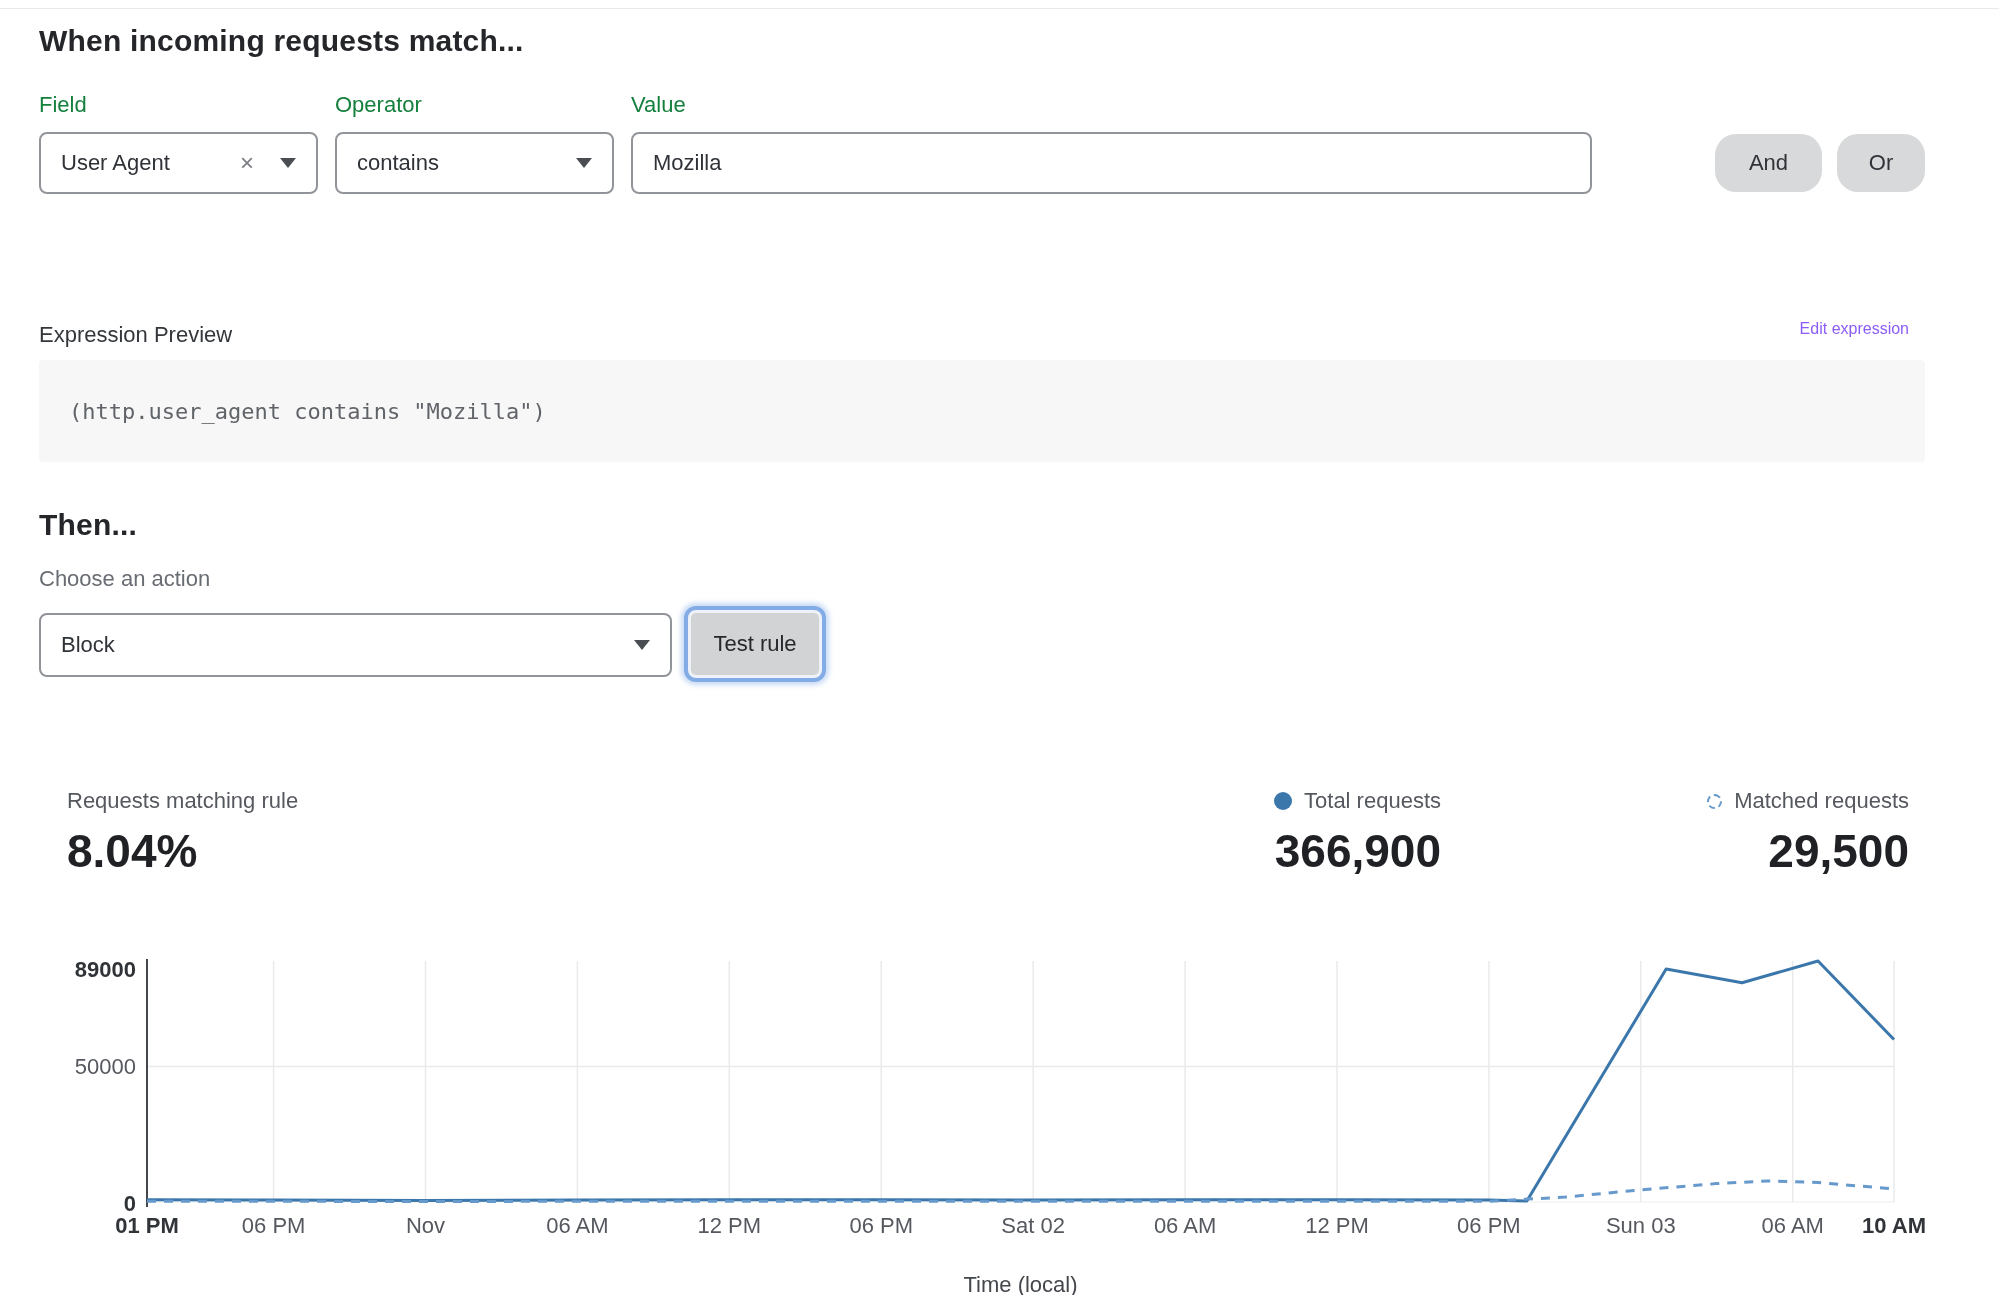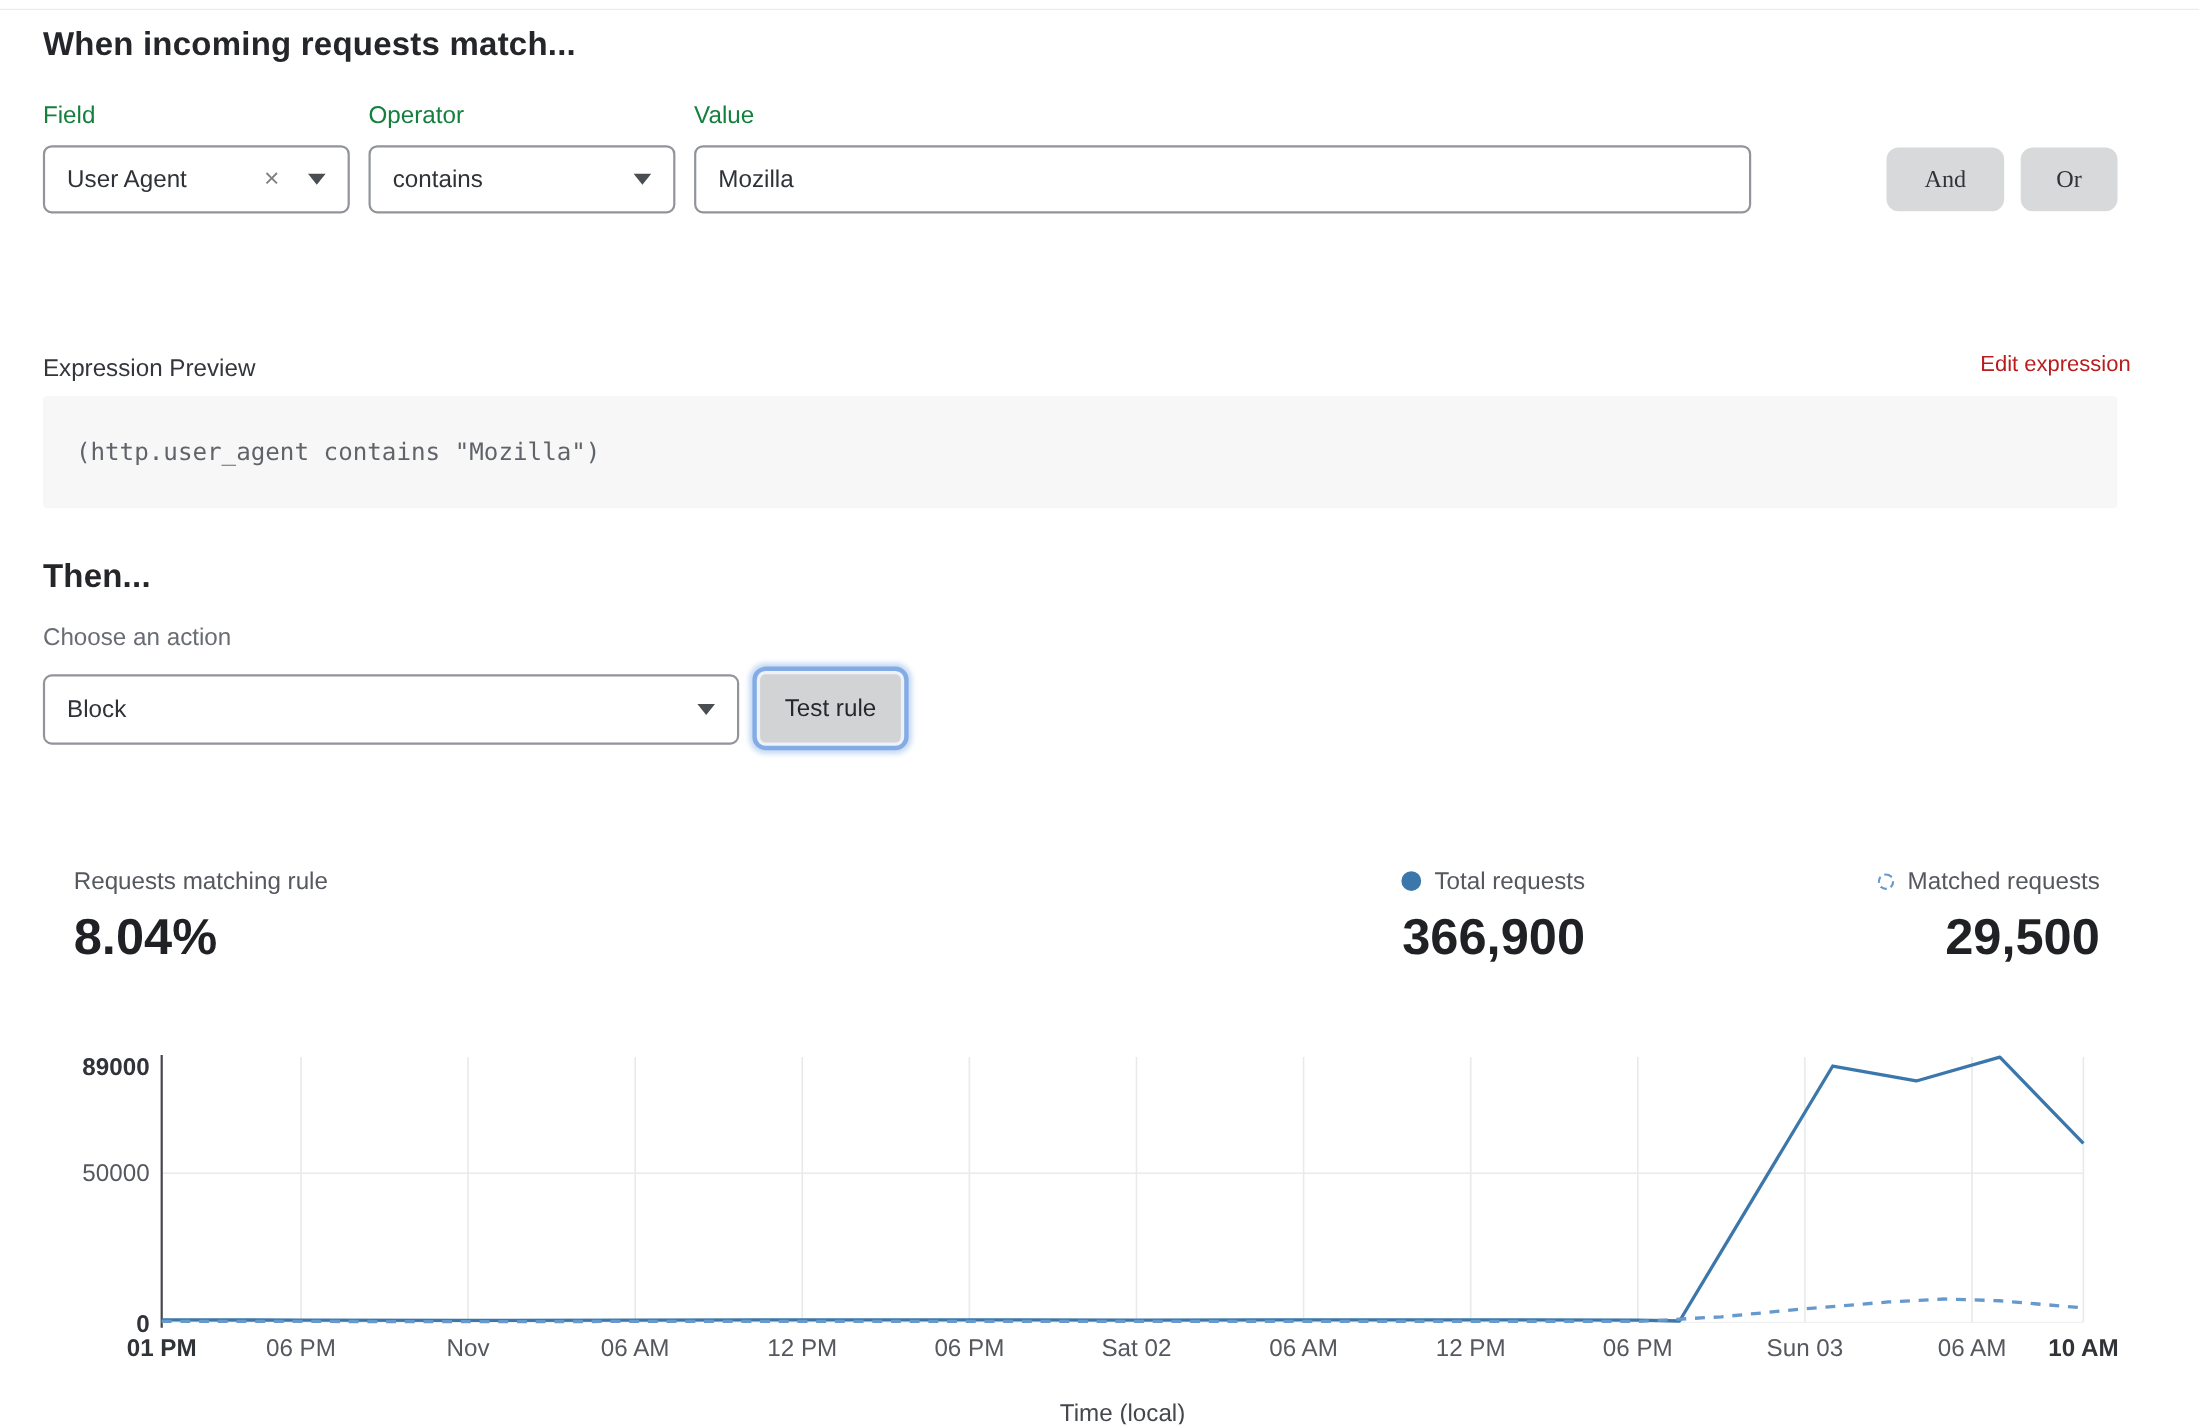--- a/index.html
+++ b/index.html
@@ -10,25 +10,25 @@
   #title{top:24px;}
   .form-label{position:absolute;top:92px;font-size:22px;color:#15803d;}
   .ctl{position:absolute;top:132px;height:62px;box-sizing:border-box;background:#fff;border:2px solid #919499;border-radius:8px;display:flex;align-items:center;font-size:22px;color:#2f3338;}
   .select{cursor:pointer;padding:0 20px;}
   .select .txt{flex:1;white-space:nowrap;}
   .chev{width:0;height:0;border-left:8px solid transparent;border-right:8px solid transparent;border-top:10px solid #4a4d52;flex:0 0 auto;}
   .clear-x{color:#7d8085;font-size:24px;margin-right:26px;flex:0 0 auto;cursor:pointer;line-height:1;}
   #field-select{left:39px;width:279px;}
   #operator-select{left:335px;width:279px;}
   #value-input{left:631px;width:961px;padding:0 20px;font-size:22px;color:#2f3338;font-family:"Liberation Sans",sans-serif;outline:none;}
-  .gray-btn{position:absolute;top:134px;height:58px;background:#d8d9da;border:none;border-radius:11px;font-size:22px;color:#303338;font-family:Liberation Serif, serif;cursor:pointer;}
+  .gray-btn{position:absolute;top:134px;height:58px;background:#d8d9da;border:none;border-radius:21px;font-size:22px;color:#303338;font-family:Liberation Sans, sans-serif;cursor:pointer;}
   #and-btn{left:1715px;width:107px;}
   #or-btn{left:1837px;width:88px;}
   #expr-label{position:absolute;left:39px;top:322px;font-size:22px;color:#33363b;}
-  #edit-expr{position:absolute;top:320px;right:62px;font-size:20px;color:#b91c1c;text-decoration:none;cursor:pointer;}
+  #edit-expr{position:absolute;top:320px;right:90px;font-size:16px;color:#8b5cf6;text-decoration:none;cursor:pointer;}
   #code-block{position:absolute;left:39px;top:360px;width:1886px;height:102px;box-sizing:border-box;background:#f7f7f8;border-radius:4px;display:flex;align-items:center;}
   #code-text{margin:0;padding-left:30px;font-family:"DejaVu Sans Mono","Liberation Mono",monospace;font-size:22px;color:#606468;}
   #then-title{top:508px;}
   #choose-label{position:absolute;left:39px;top:566px;font-size:22px;color:#696d73;}
   #action-select{left:39px;top:613px;width:633px;height:64px;}
   #test-rule-wrap{position:absolute;left:688px;top:610px;}
   #test-rule{height:68px;width:134px;box-sizing:border-box;background:#d2d3d4;border:3px solid #eef2f8;border-radius:8px;font-size:22px;color:#26282c;font-family:"Liberation Sans",sans-serif;cursor:pointer;box-shadow:0 0 0 4px #83ace6,0 0 5px 7px rgba(131,172,230,.45);}
   .stat-label{font-size:22px;color:#55585e;display:flex;align-items:center;}
   .stat-value{font-size:46px;font-weight:bold;color:#1f2124;margin-top:10px;}
   #stat-matching{position:absolute;left:67px;top:788px;}

